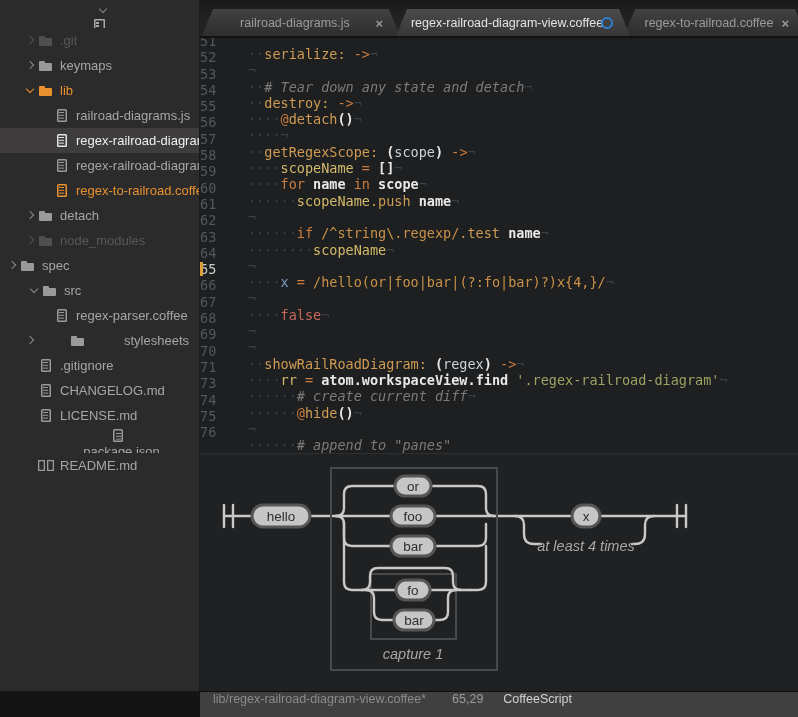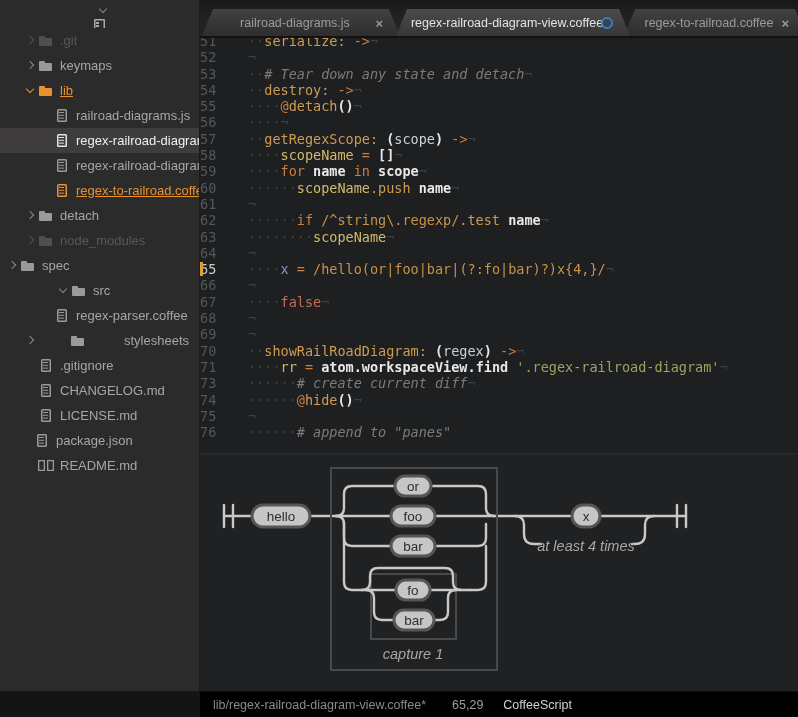--- a/index.html
+++ b/index.html
@@ -6,21 +6,21 @@
   body{width:798px;height:717px;position:relative;background:#141414;overflow:hidden;
        font-family:"Liberation Sans",sans-serif;-webkit-font-smoothing:antialiased;}
 
   
   #sidebar{position:absolute;left:0;top:0;width:200px;height:691px;background:#2b2b2b;
            overflow:hidden;border-right:1px solid #1a1a1a;box-sizing:border-box;}
   #tree{padding-top:3px;}
   .ti{display:flex;align-items:center;height:25px;font-size:13px;color:#a6a6a6;cursor:default;white-space:nowrap;overflow:hidden;}
   .ti.selected{background:#3e3c3c;color:#f1f1f1;}
   .ti.dimmed{color:#585858;}
-  .ti.accent{color:#e9912e;text-decoration:underline;}
+  .ti.accent{color:#e9912e;}
   .ti.root{color:#b5b5b5;}
   .chev{width:16px;height:16px;flex:none;position:relative;}
   .chev::before{content:'';position:absolute;left:5px;top:4px;width:5px;height:5px;
       border-right:1.8px solid #8a8a8a;border-bottom:1.8px solid #8a8a8a;transform:rotate(-45deg);}
   .chev.open::before{transform:rotate(45deg);top:3px;}
   .ti.accent .chev::before{border-color:#e9912e;}
   .ti.dimmed .chev::before{border-color:#555;}
   .ico{width:16px;height:16px;margin-right:6px;position:relative;flex:none;--fc:#9a9a9a;}
   .ti.accent .ico{--fc:#e9912e;}
   .ti.dimmed .ico{--fc:#4f4f4f;}
@@ -44,21 +44,21 @@
   .tab.active{background:linear-gradient(#4b4b4b,#373737);color:#e3e3e3;z-index:2;}
   .tab .tlbl{padding:0 26px 0 14px;overflow:hidden;white-space:nowrap;}
   .tclose{position:absolute;right:17px;top:50%;transform:translateY(-50%);font-size:13px;font-weight:bold;color:#9a9a9a;line-height:1;}
   .tclose.ring{width:8px;height:8px;border:2.5px solid #2f7fd4;border-radius:50%;font-size:0;}
 
   
   #editor{position:absolute;left:200px;top:38px;width:598px;height:415px;background:#1d1f21;overflow:hidden;}
   #code{margin-top:-5px;font-family:"DejaVu Sans Mono",monospace;font-size:13.5px;}
   .cl{display:flex;height:16.3px;line-height:16.3px;position:relative;white-space:pre;}
   .ln{flex:none;width:32px;text-align:left;padding-right:12px;color:#55585b;}
-  .ct{padding-left:4px;}
+  .ct{padding-left:4px;margin-top:13px;}
   .cl.cur .ln{color:#cbcecb;}
   .cl.cur::before{content:'';position:absolute;left:0;top:1px;bottom:1px;width:3px;background:#dfa03c;}
   .s-ws,.s-eol{color:#3c3f43;}
   .s-cm{color:#7b7b7b;font-style:italic;}
   .s-fn{color:#cf9b52;}
   .s-kw{color:#cd7d3e;}
   .s-var{color:#d4bb69;}
   .s-id{color:#e8e8e8;font-weight:bold;}
   .s-pb{color:#e8e8e8;font-weight:bold;}
   .s-pl{color:#c5c8c6;}
@@ -72,22 +72,22 @@
   #diagram-panel{position:absolute;left:200px;top:453px;width:598px;height:238px;background:#1f2123;
        border-top:1px solid #2c2e30;box-sizing:border-box;}
   #rr-svg{position:absolute;left:0;top:2px;}
   .rr-line{stroke:#c9c9c9;stroke-width:2.4;fill:none;stroke-linecap:round;}
   .rr-box{stroke:#47494b;stroke-width:2;fill:none;}
   .rr-pill{fill:#c6c6c6;stroke:#565656;stroke-width:3;}
   .rr-txt{fill:#2e2e2e;font-family:"Liberation Sans",sans-serif;font-size:13.5px;text-anchor:middle;}
   .rr-cap{fill:#a6a6a6;font-family:"Liberation Sans",sans-serif;font-size:14.5px;font-style:italic;text-anchor:middle;}
 
   
-  #statusbar{position:absolute;left:200px;top:691px;width:598px;height:26px;background:#000000;
-       border-top:1px solid #0e0e0e;box-sizing:border-box;display:flex;align-items:center;
+  #statusbar{position:absolute;left:200px;top:691px;width:598px;height:26px;background:#404040;
+       border-top:1px solid #0e0e0e;box-sizing:border-box;display:flex;
        padding-left:13px;font-size:12.5px;}
   #sb-file{color:#8a8a8a;}
   #sb-pos{color:#9c9c9c;margin-left:26px;}
   #sb-gram{color:#d2d2d2;margin-left:20px;}
 </style>
 </head>
 <body>
 
 <aside id="sidebar">
   <div id="tree">
@@ -139,21 +139,21 @@
       <div class="ti dimmed" style="padding-left: 22px;">
       <span class="chev"></span>
       <span class="ico folder"></span>
       <span class="lbl">node_modules</span>
     </div>
       <div class="ti normal" style="padding-left: 4px;">
       <span class="chev"></span>
       <span class="ico folder"></span>
       <span class="lbl">spec</span>
     </div>
-      <div class="ti normal" style="padding-left: 38px; margin-left: 17px;">
+      <div class="ti normal" style="padding-left: 26px;">
       <span class="chev open"></span>
       <span class="ico folder"></span>
       <span class="lbl">src</span>
     </div>
       <div class="ti normal" style="padding-left: 54px;">
 
       <span class="ico file"></span>
       <span class="lbl">regex-parser.coffee</span>
     </div>
       <div class="ti normal" style="padding-left: 22px; gap: 32px;">
@@ -169,21 +169,21 @@
       <div class="ti normal" style="padding-left: 38px;">
 
       <span class="ico file"></span>
       <span class="lbl">CHANGELOG.md</span>
     </div>
       <div class="ti normal" style="padding-left: 38px;">
 
       <span class="ico file"></span>
       <span class="lbl">LICENSE.md</span>
     </div>
-      <div class="ti normal" style="padding-left: 34px;">
+      <div class="ti normal" style="padding-left: 44px; flex-direction: column;">
 
       <span class="ico file"></span>
       <span class="lbl">package.json</span>
     </div>
       <div class="ti normal" style="padding-left: 38px;">
 
       <span class="ico readme"></span>
       <span class="lbl">README.md</span>
     </div>
     </div>

